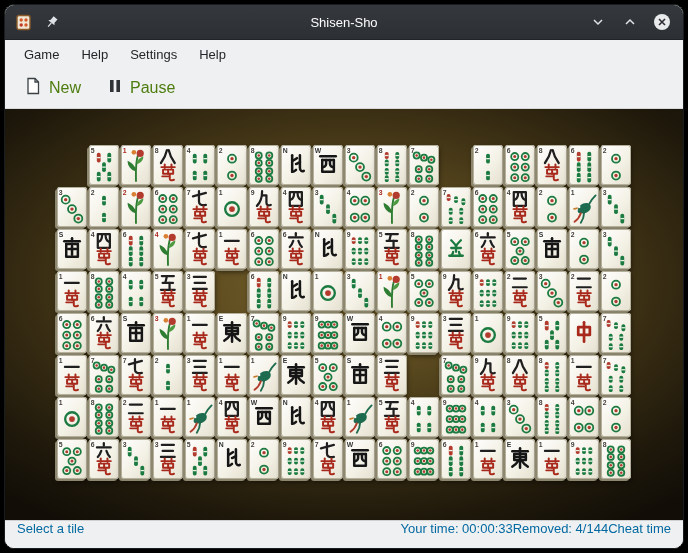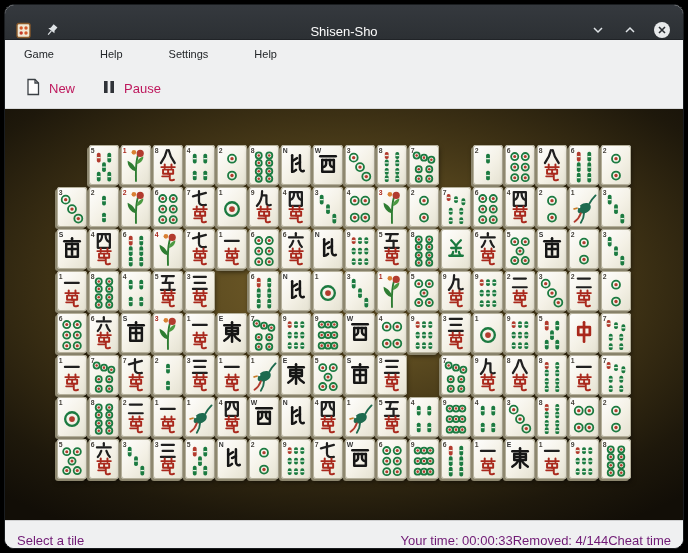--- a/index.html
+++ b/index.html
@@ -1,46 +1,46 @@
 <!DOCTYPE html>
 <html><head>
 <meta charset="utf-8">
 <style>
   html,body{margin:0;padding:0;background:#000;width:688px;height:553px;overflow:hidden;
     font-family:"Liberation Sans",sans-serif;}
   .window{position:absolute;left:4px;top:4px;width:678px;height:543px;background:#eff0f1;
     border:1px solid #1a1d20;border-radius:10px;overflow:hidden;display:flex;flex-direction:column;}
   
-  .titlebar{height:34px;background:linear-gradient(#35393e,#2c3034);display:flex;align-items:flex-end;
+  .titlebar{height:34px;background:linear-gradient(#35393e,#2c3034);display:flex;align-items:center;
     position:relative;flex:0 0 auto;border-bottom:1px solid #202327;}
   .tb-left{display:flex;align-items:center;gap:10px;padding-left:10px;z-index:2;}
   .tb-title{position:absolute;left:0;right:0;text-align:center;color:#fcfcfc;font-size:13px;}
   .tb-right{margin-left:auto;display:flex;align-items:center;gap:14px;padding-right:12px;z-index:2;}
   .tb-btn{width:18px;height:18px;display:flex;align-items:center;justify-content:center;cursor:pointer;}
   
   .menubar{height:28px;background:#eff0f1;display:flex;align-items:center;padding-left:8px;
-    flex:0 0 auto;color:#232629;font-size:11px;gap:24px;}
+    flex:0 0 auto;color:#232629;font-size:13px;}
   .menu-item{padding:4px 11px;border-radius:3px;cursor:pointer;}
   
   .toolbar{height:40px;background:#eff0f1;display:flex;align-items:center;gap:8px;padding-left:10px;
-    flex:0 0 auto;color:#be185d;font-size:13px;border-bottom:1px solid #d7d8d9;}
+    flex:0 0 auto;color:#4d7c0f;font-size:16px;border-bottom:1px solid #d7d8d9;}
   .tool-btn{display:flex;align-items:center;gap:7px;padding:5px 9px;border-radius:3px;cursor:pointer;}
   
   .game-area{flex:1 1 auto;position:relative;
     background:radial-gradient(ellipse 75% 70% at 50% 42%,#7a632c 0%,#5c4b20 30%,#3c3014 58%,#1e180b 84%,#120e07 100%);}
   .board{position:absolute;left:50%;top:35px;transform:translateX(-50%);
     display:grid;grid-template-columns:repeat(18,32px);grid-auto-rows:42px;}
   .cell{position:relative;}
   .tile{position:absolute;left:1px;top:1px;width:30px;height:40px;border-radius:3px;cursor:pointer;
     background:linear-gradient(130deg,#ffffff 0%,#f4f1e6 55%,#e4e1d0 100%);
     box-shadow:inset 0 0 0 1px #b5b09b, -2px 2px 0 #8d876f, 0 3px 5px rgba(0,0,0,.55);}
   .tile svg{position:absolute;left:0;top:0;width:100%;height:100%;}
   
-  .statusbar{height:27px;background:#eff0f1;border-top:1px solid #cfd0d1;display:flex;align-items:flex-end;
-    font-size:13px;color:#701a75;flex:0 0 auto;padding:0 12px;}
+  .statusbar{height:27px;background:#eff0f1;border-top:1px solid #cfd0d1;display:flex;align-items:flex-start;
+    font-size:13px;color:#0369a1;flex:0 0 auto;padding:0 12px;}
   .sb-right{margin-left:auto;display:flex;}
 </style>
 </head>
 <body>
 
 <div class="window">
 
   <div class="titlebar">
     <div class="tb-title">Shisen-Sho</div>
     <div class="tb-left">

